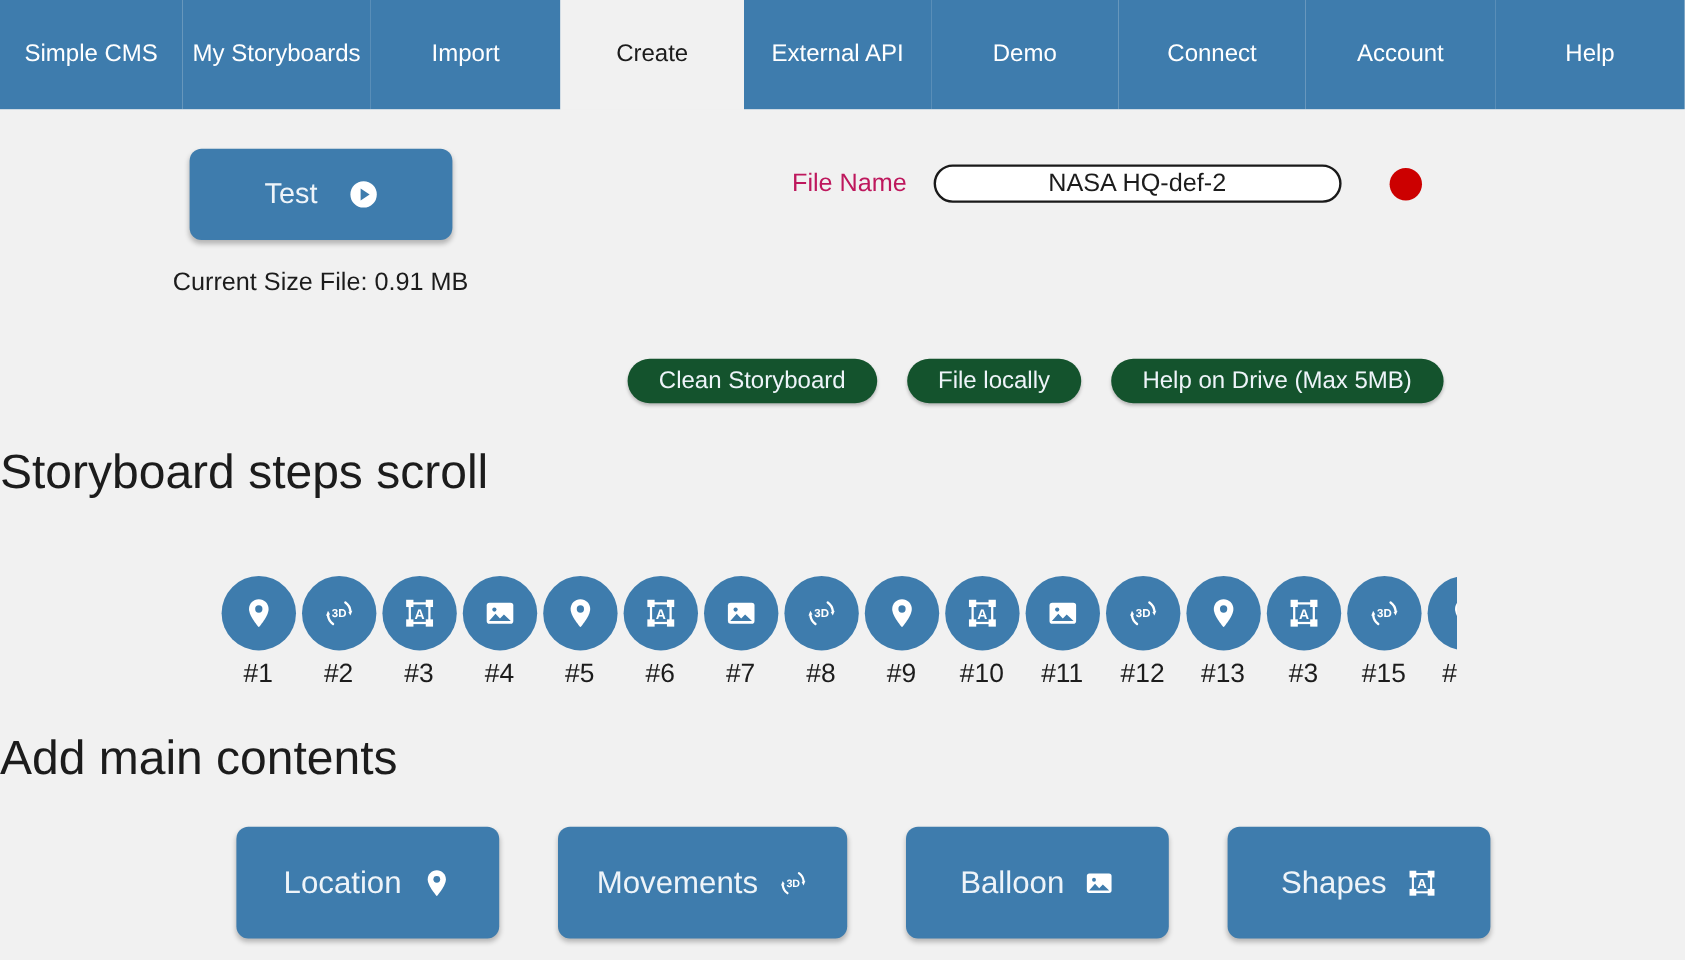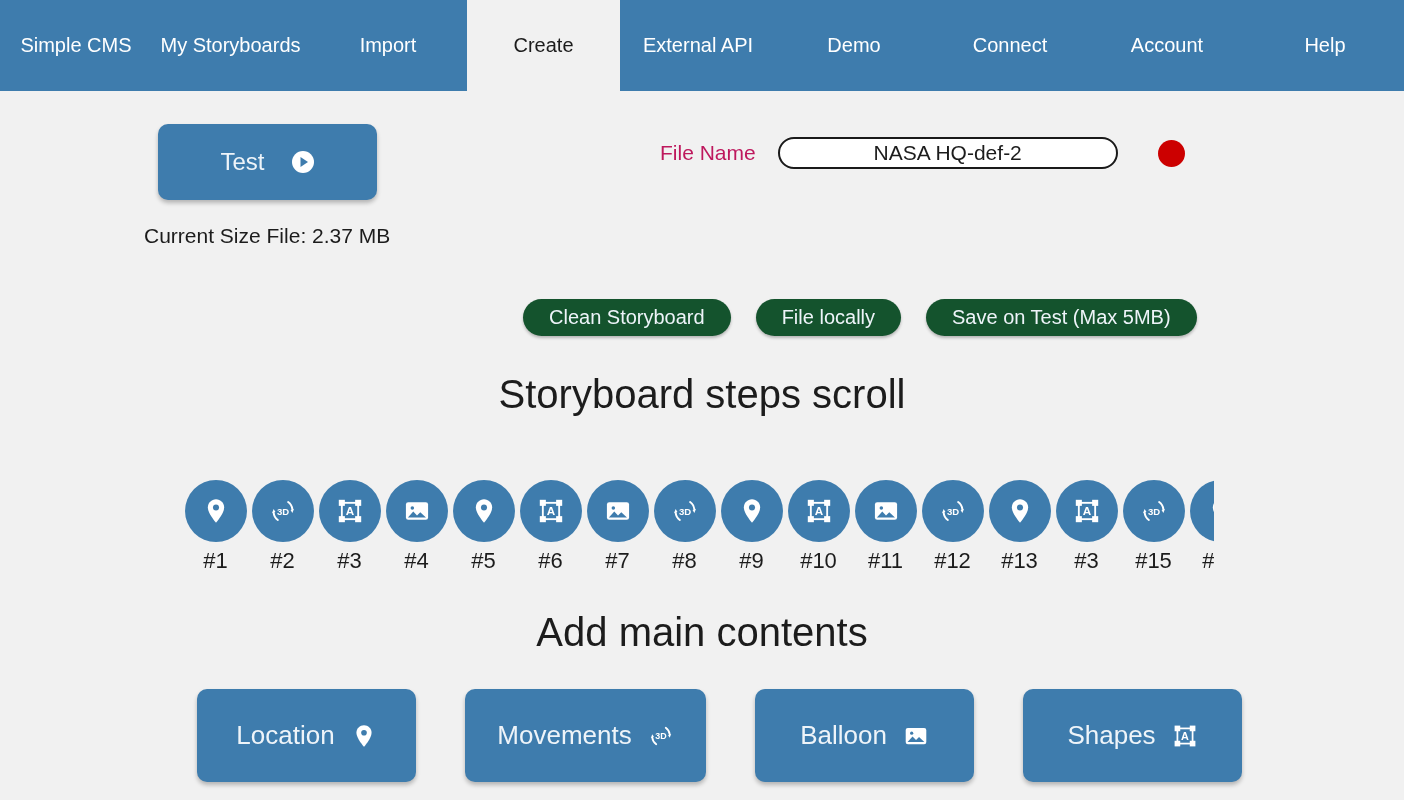--- a/index.html
+++ b/index.html
@@ -129,21 +129,20 @@
     font-family: "Liberation Sans", sans-serif;
     padding: 0 26px;
     white-space: nowrap;
     cursor: pointer;
   }
 
   
   .section-title {
     position: absolute;
     width: 100%;
-    text-align: center;
     font-size: 40px;
     font-weight: 400;
     color: #1c1c1c;
   }
   #steps-title { top: 281px; }
   #contents-title { top: 519px; }
 
   
   .steps-scroll {
     position: absolute;
@@ -251,33 +250,33 @@
   <div class="test-block">
     <button class="btn-test">
       <span>Test</span>
       <span class="play-icon">
         <svg viewBox="0 0 24 24" width="24" height="24">
           <circle cx="12" cy="12" r="11" fill="#ffffff"></circle>
           <path d="M9.5 7 L17 12 L9.5 17 Z" fill="#3e7cad"></path>
         </svg>
       </span>
     </button>
-    <div class="size-label">Current Size File:  2.37 MB</div>
+    <div class="size-label">Current Size File:  0.91 MB</div>
   </div>
 
   <div class="file-row">
     <span class="file-label">File Name</span>
     <input class="file-input" type="text" value="NASA HQ-def-2" style="">
     <span class="rec-dot"></span>
   </div>
 
   <div class="save-row">
     <button class="pill-btn">Clean Storyboard</button>
     <button class="pill-btn">File locally</button>
-    <button class="pill-btn">Save on Test (Max 5MB)</button>
+    <button class="pill-btn">Help on Drive (Max 5MB)</button>
   </div>
 
   <h2 class="section-title" id="steps-title">Storyboard steps scroll</h2>
   <div class="steps-scroll">
     <div class="steps-track">
         <div class="step">
           <div class="step-circle">
             <span>
               <svg viewBox="0 0 24 24" width="28" height="28">
                 <path fill="#ffffff" d="M12 2c-3.9 0-7 3.1-7 7 0 5.2 7 13 7 13s7-7.8 7-13c0-3.9-3.1-7-7-7z"></path>

